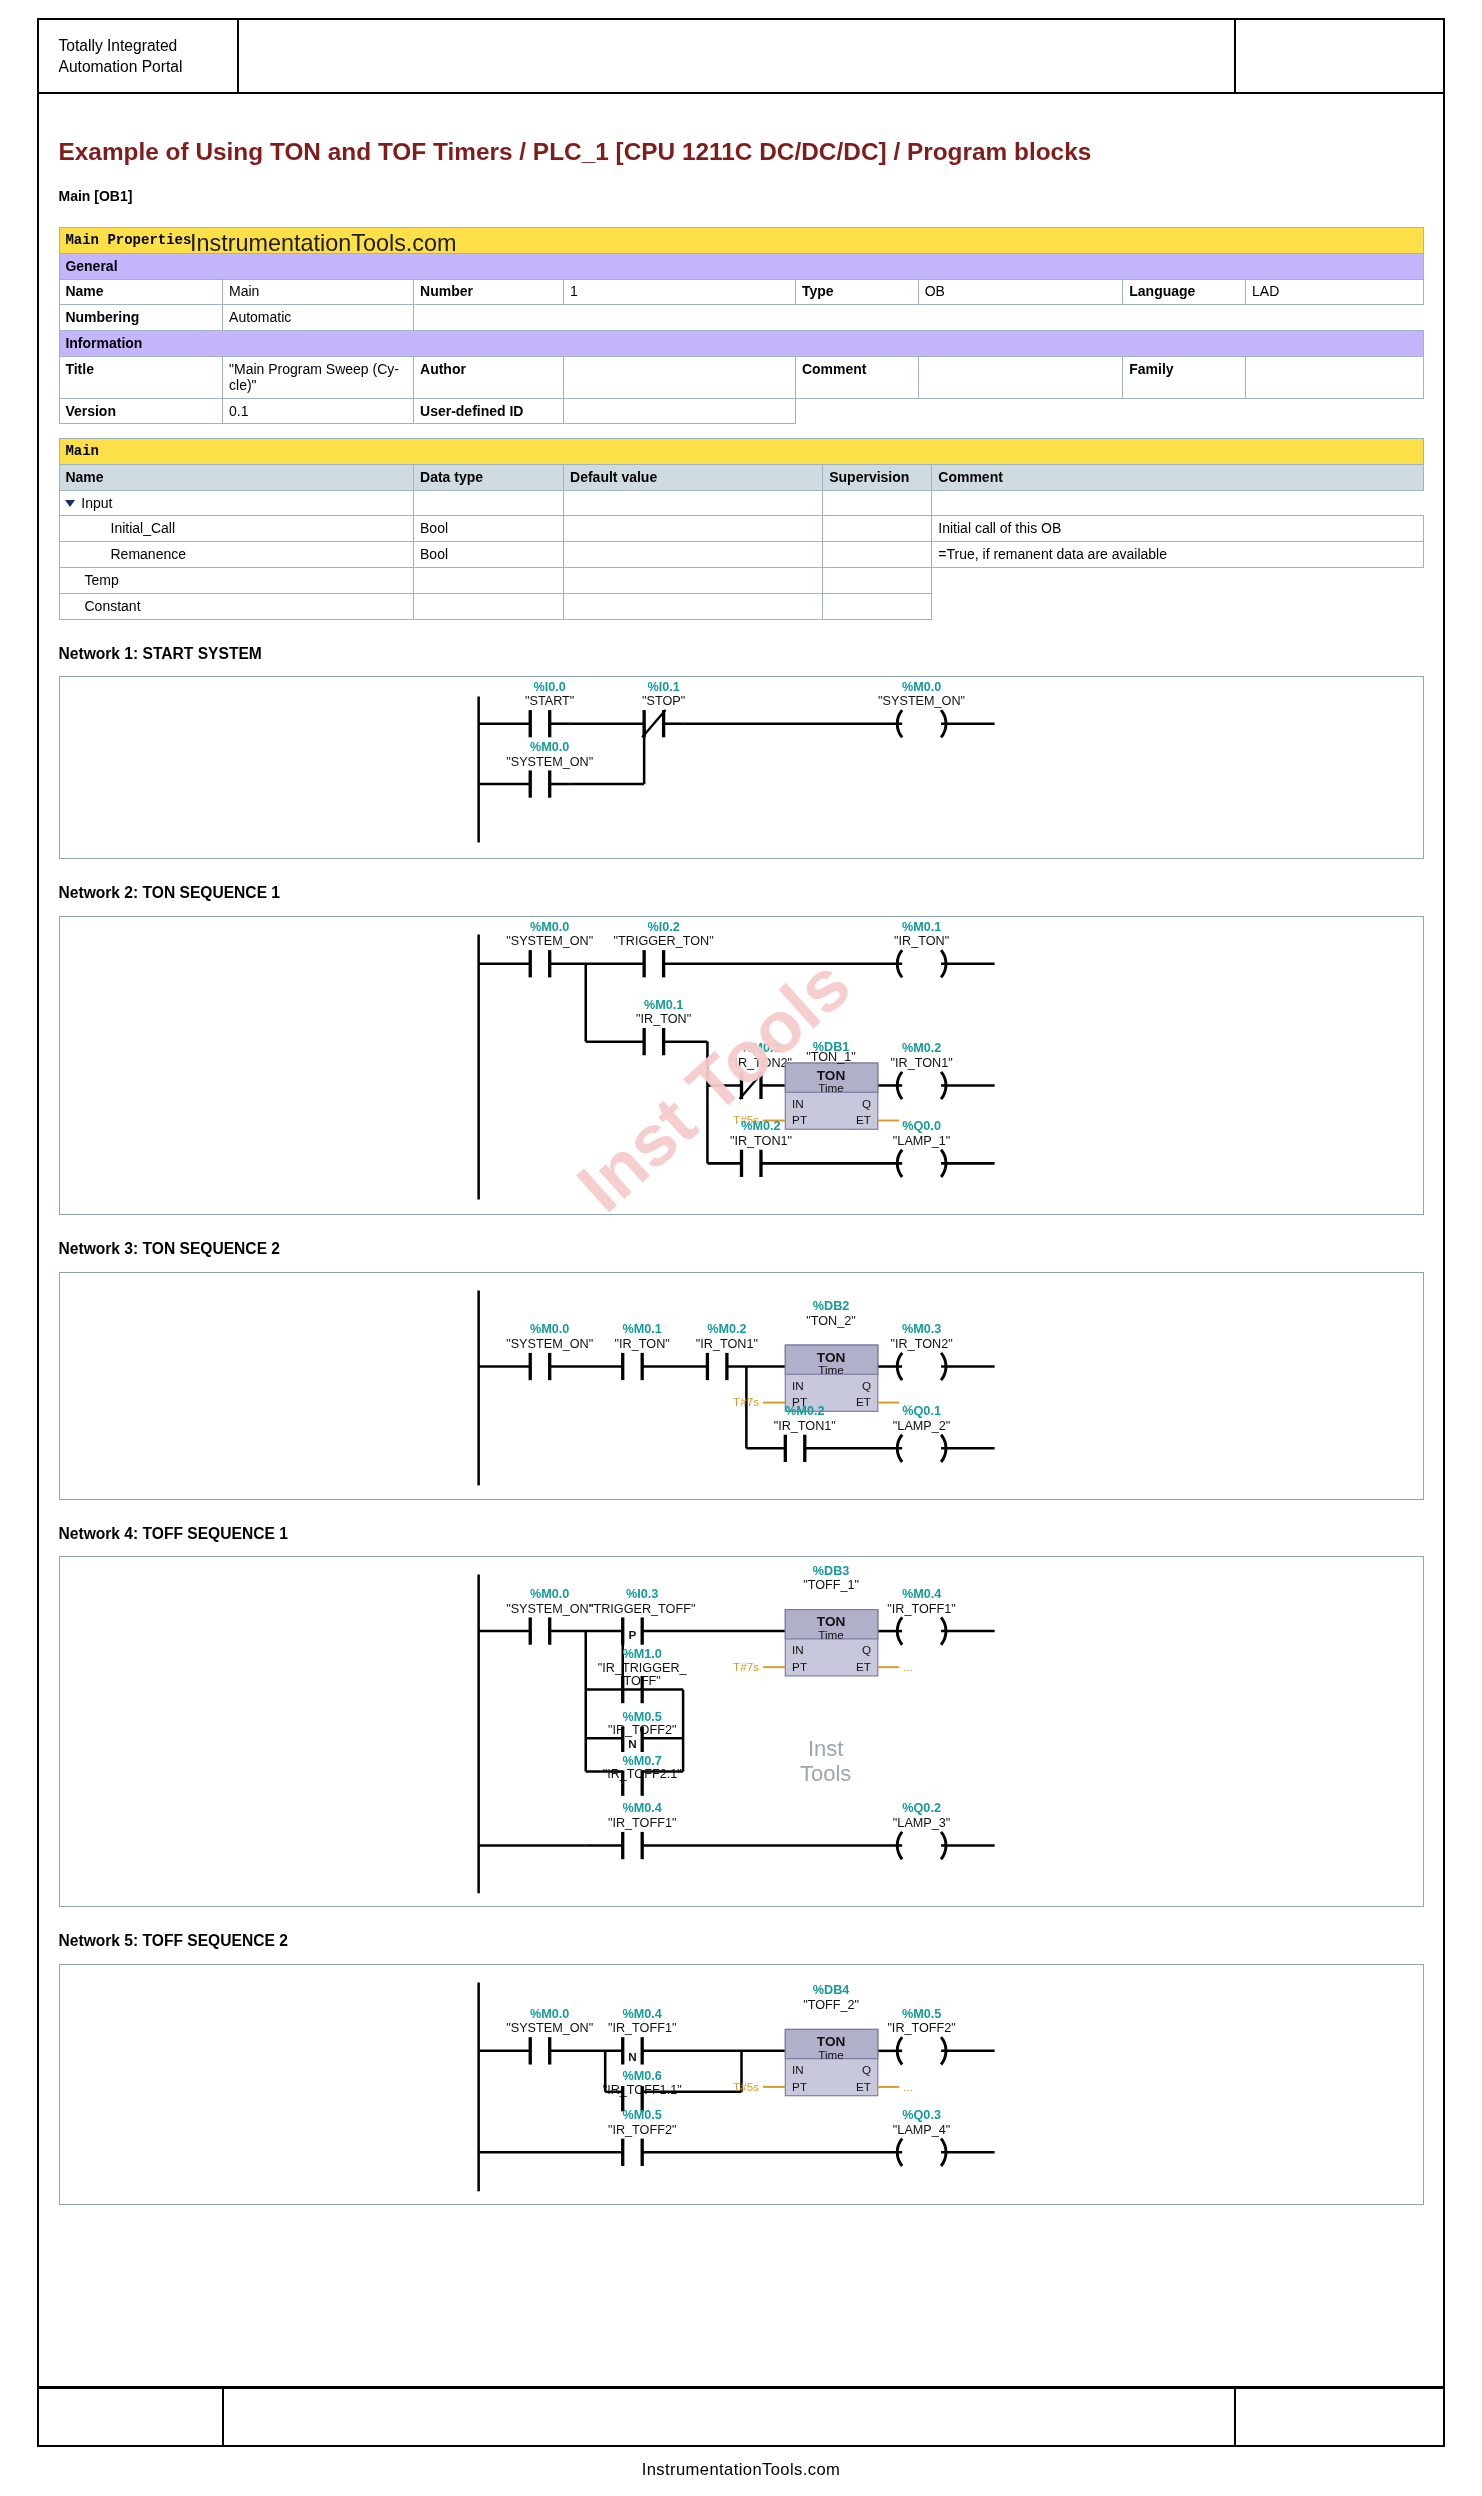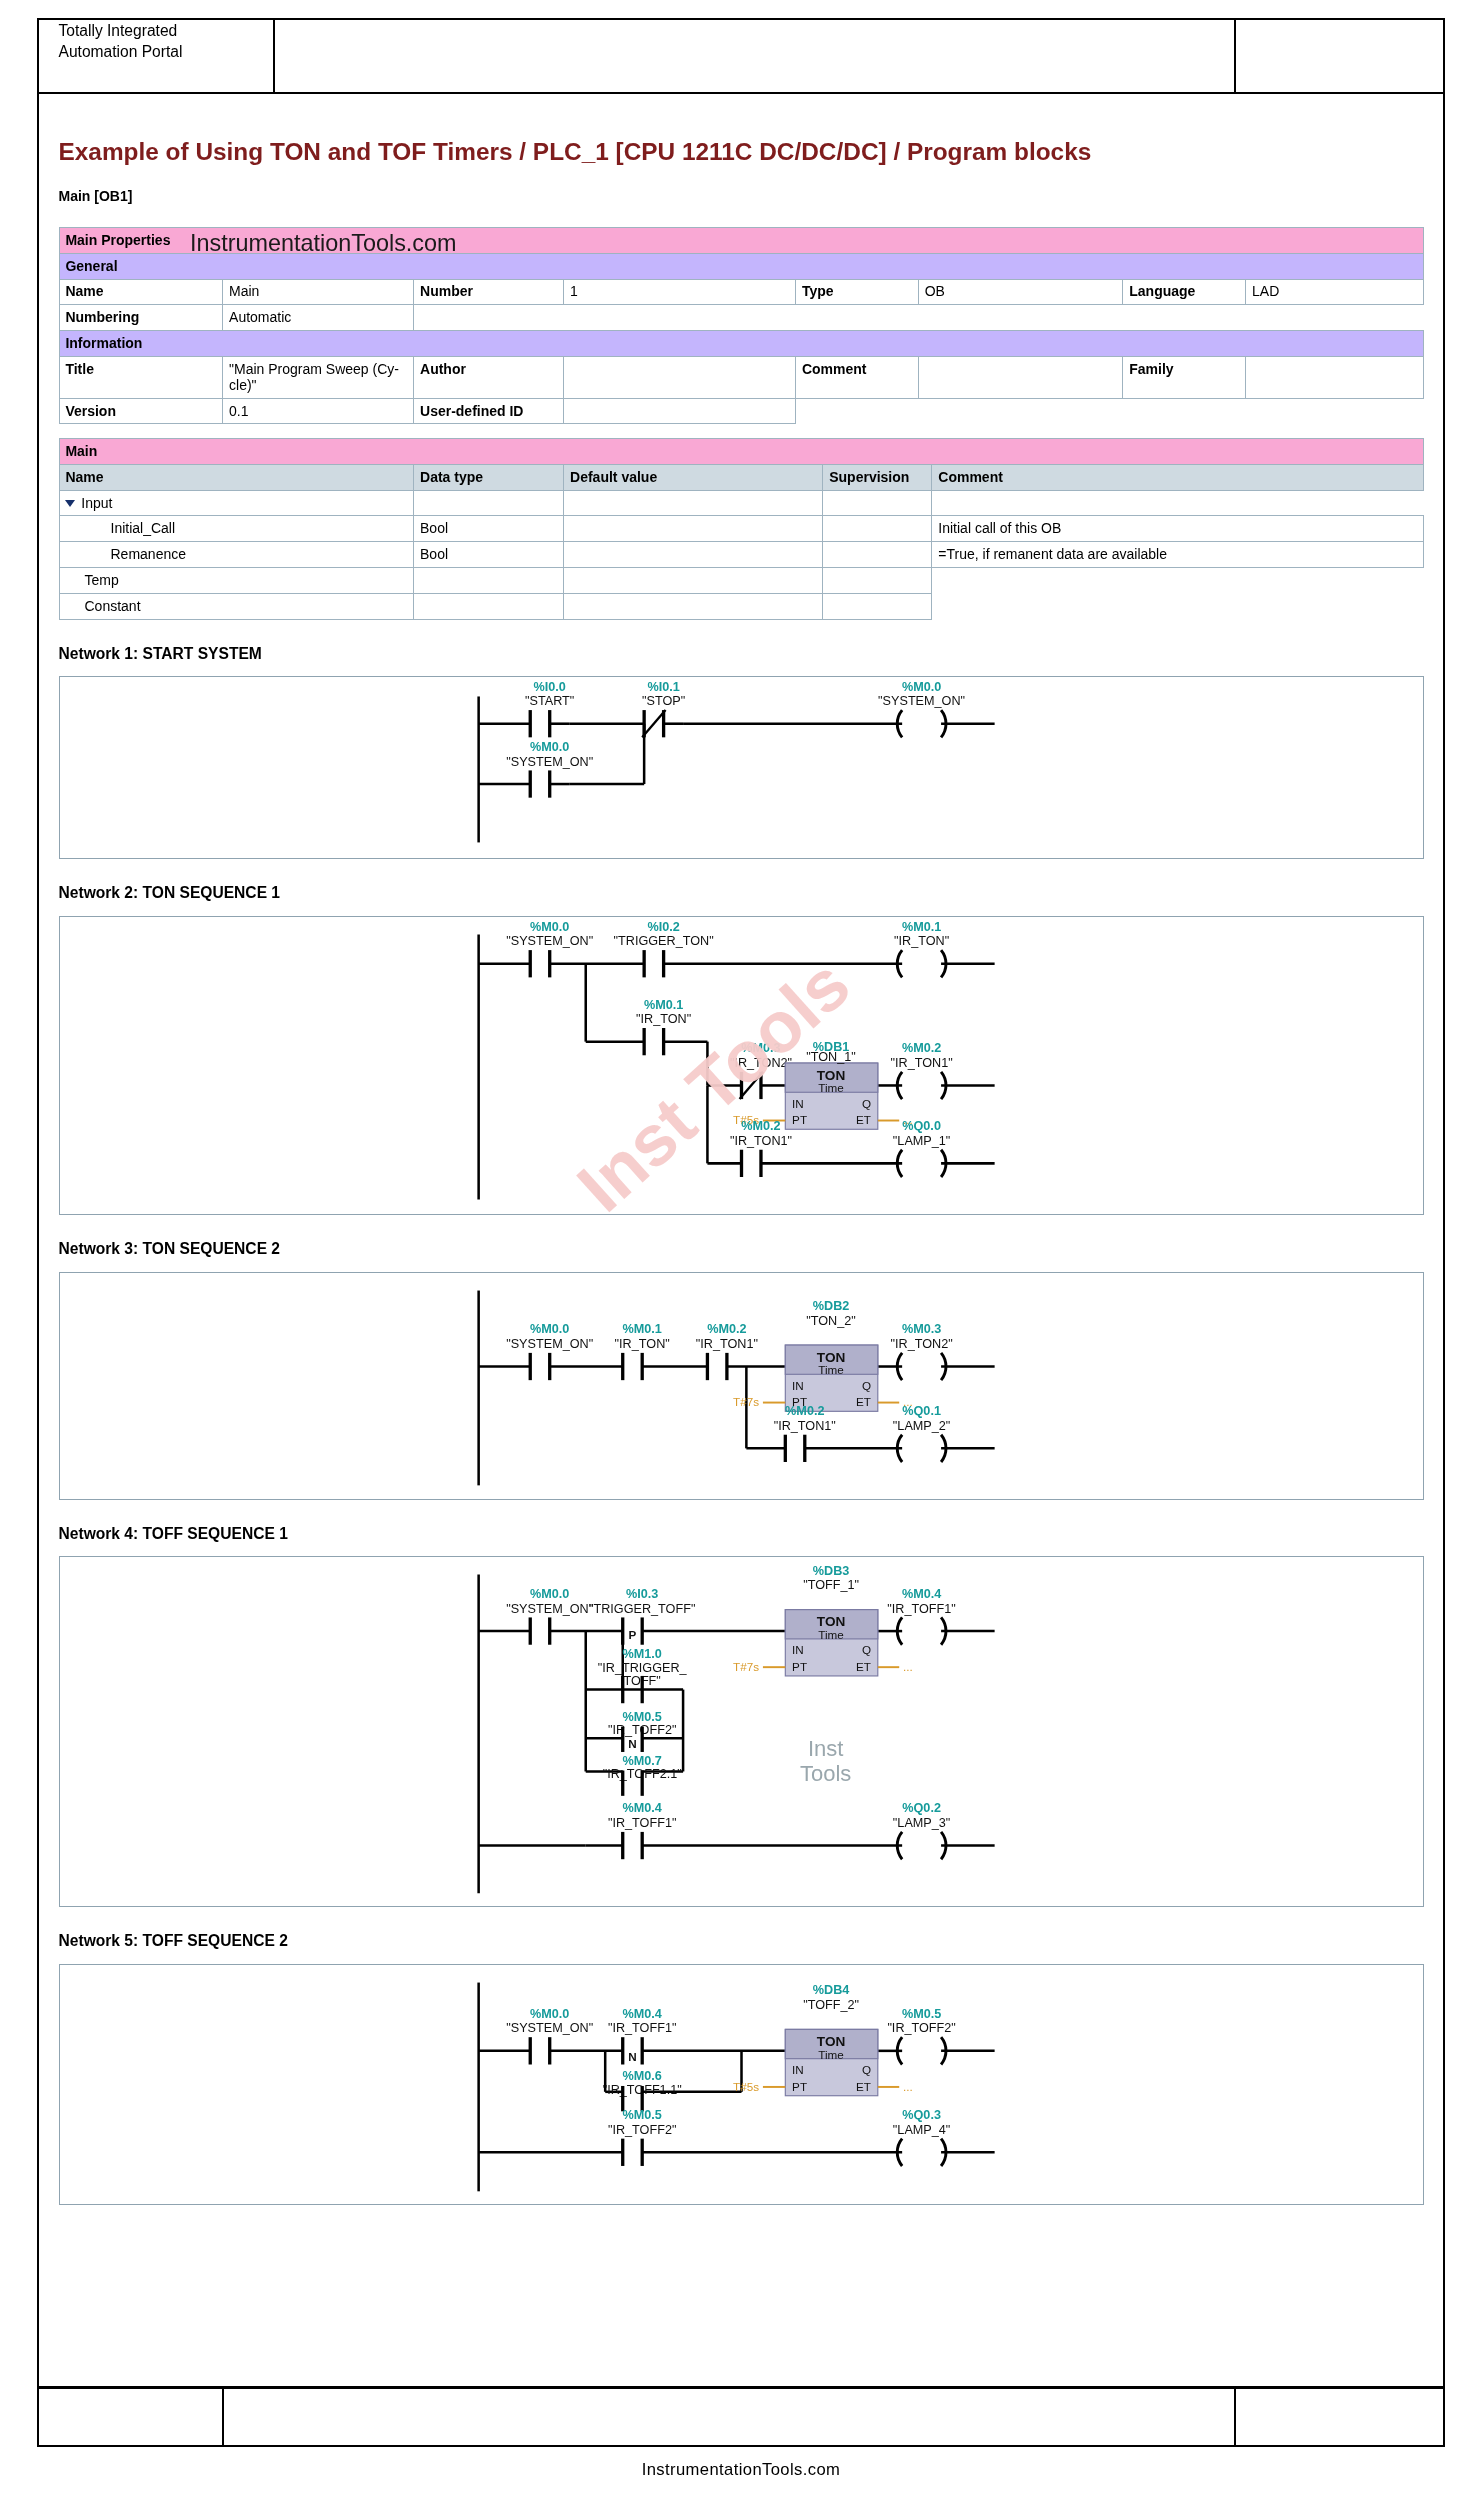--- a/index.html
+++ b/index.html
@@ -23,23 +23,23 @@
     width: 1408px; height: 2370px;
     border: 2px solid #000;
   }
   
   .hdr {
     display: flex;
     height: 74px;
     border-bottom: 2px solid #000;
   }
   .hdr-cell-left {
-    width: 236px;
+    width: 200px;
     border-right: 2px solid #000;
-    display: flex; 
+    display: flex; align-items: center;
     padding-left: 19.5px;
     font-size: 15.6px; line-height: 1.35;
   }
   .hdr-cell-mid { flex: 1; border-right: 2px solid #000; }
   .hdr-cell-right { width: 207px; }
 
   .body-pad { padding: 25px 19.5px 0 19.5px; }
 
   .doc-title {
     color: #7f1d1d;
@@ -65,23 +65,24 @@
     vertical-align: top;
     height: 25px;
   }
   .sec-head td {
     background: #c4b5fd;
     font-weight: bold;
     border: 1px solid #93a9b6;
     margin-top: 40px;
   }
   .sec-head-light td {
-    background: #f9a8d4;
+    background: #fde047;
     font-weight: bold;
     border: 1px solid #b6c6d1;
+    font-family: Liberation Mono, monospace;
   }
   .col-head td {
     background: #cfdae1;
     font-weight: bold;
   }
   .lbl { font-weight: bold; }
 
   .tbl2 { margin-top: 13.7px; }
 
   .indent1 { padding-left: 25px !important; }

